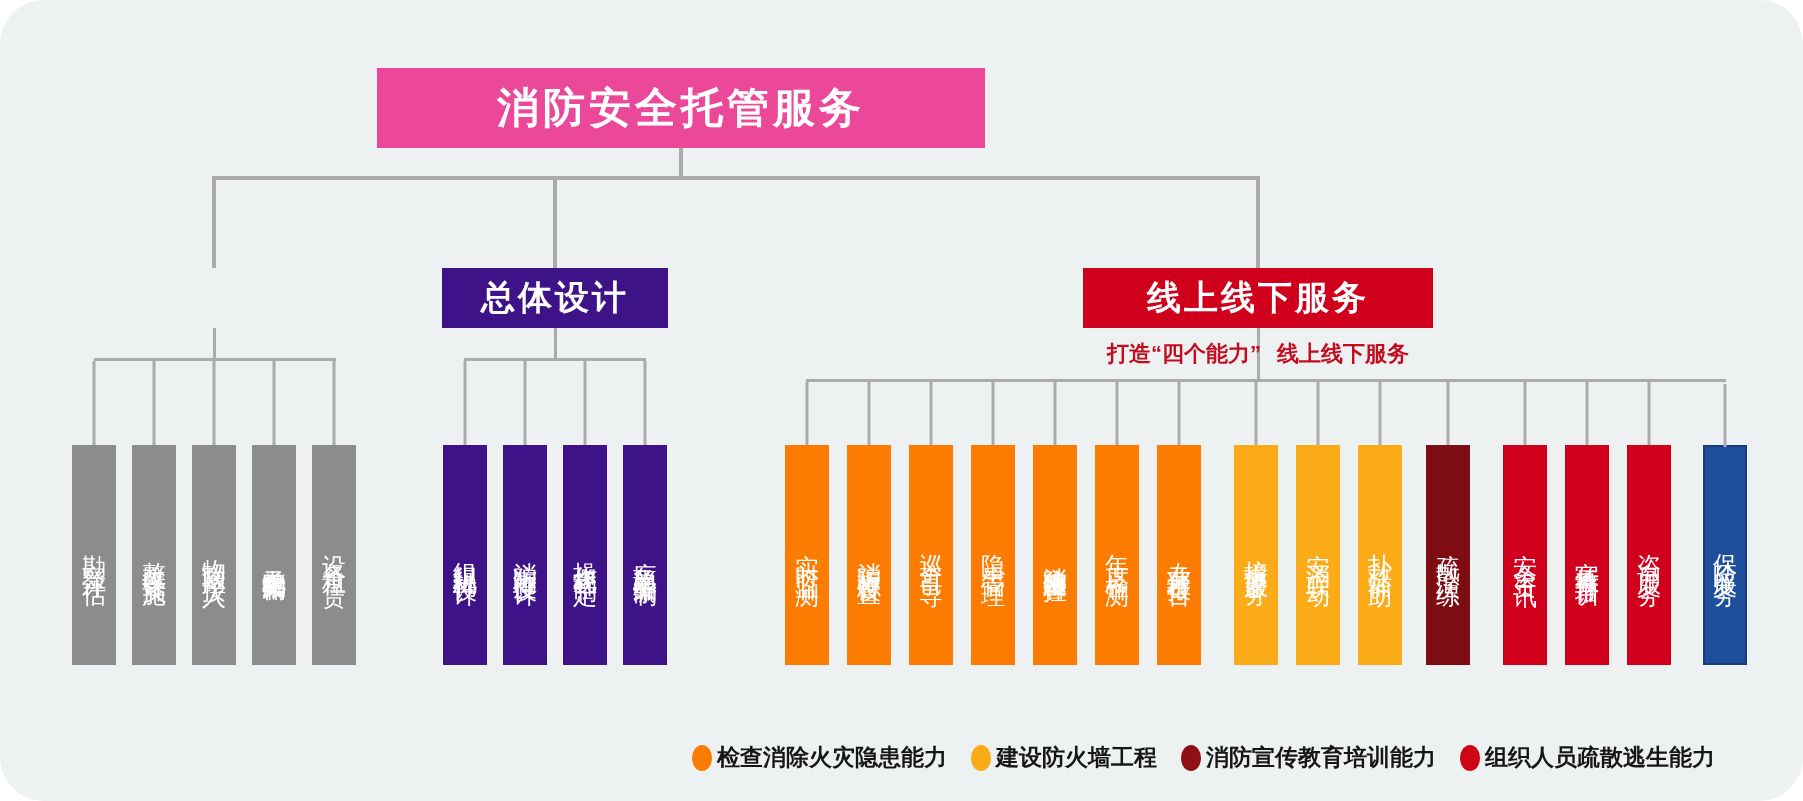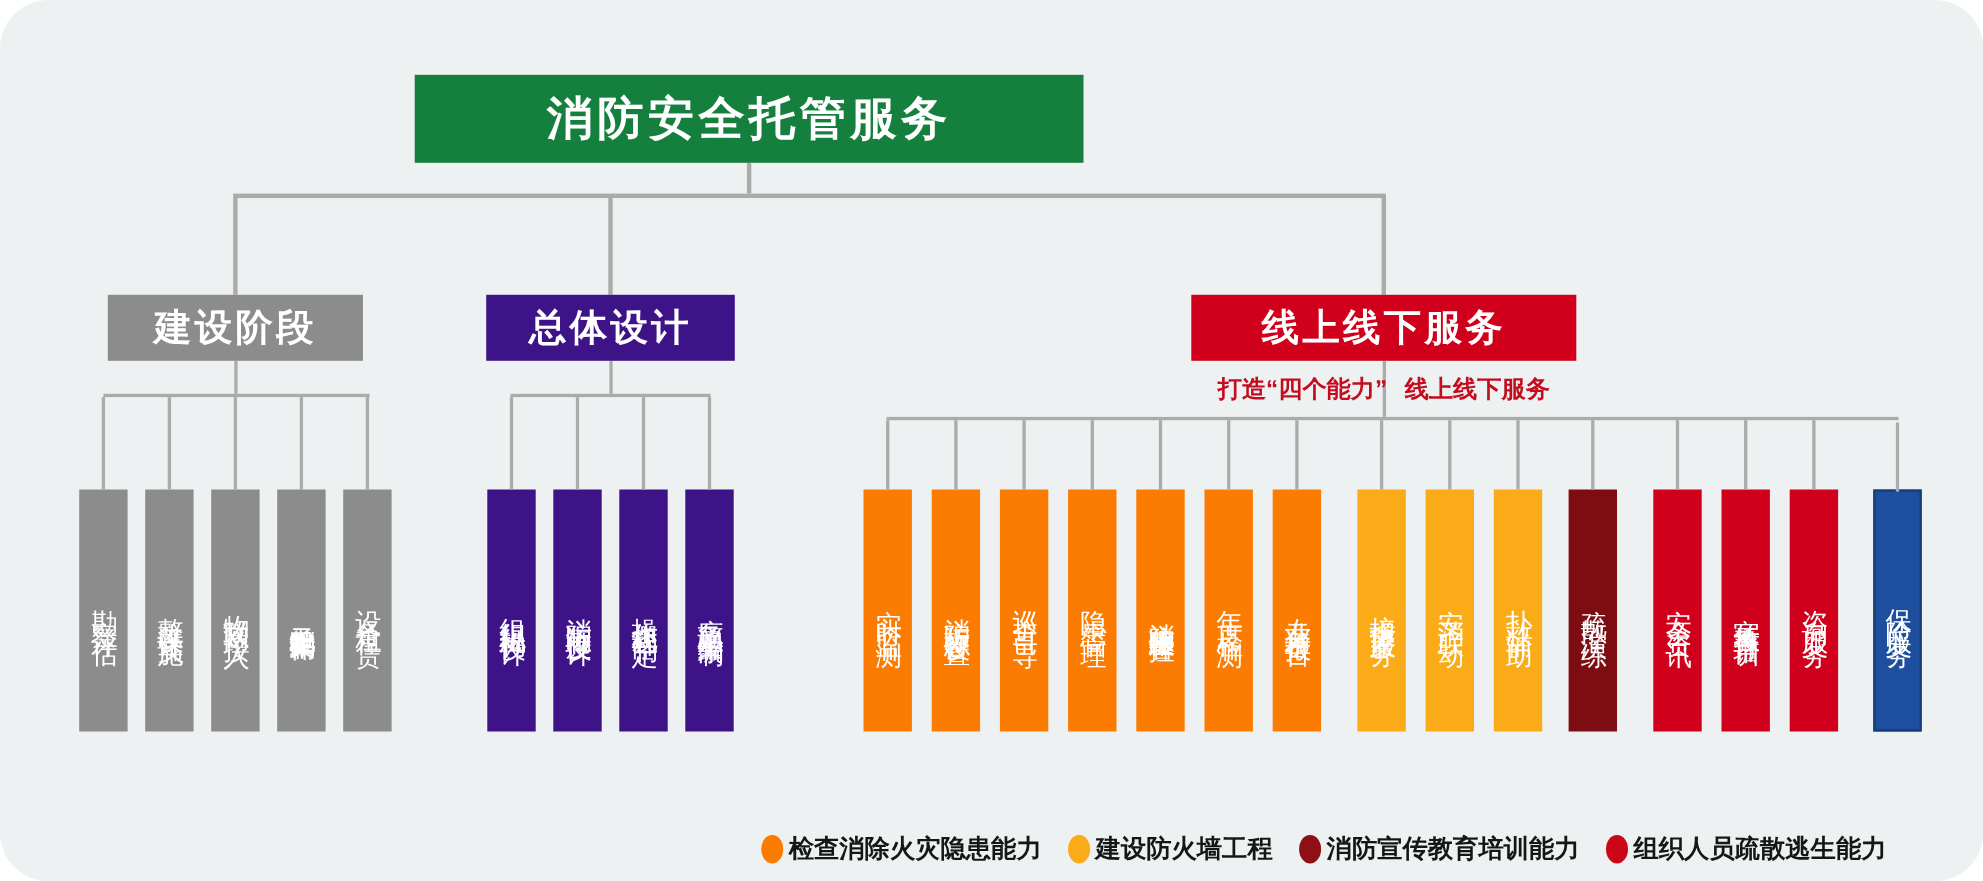--- a/index.html
+++ b/index.html
@@ -1,40 +1,40 @@
 <!DOCTYPE html>
 <html><head>
 <meta charset="utf-8">
 <style>
   html,body{margin:0;padding:0;background:#ffffff;font-family:"Liberation Sans","DejaVu Sans",sans-serif;}
   .canvas{position:relative;width:1803px;height:801px;background:#edf1f2;border-radius:44px;overflow:hidden;}
   .line{position:absolute;background:#ababab;}
   .node{position:absolute;display:flex;align-items:center;justify-content:center;color:#fff;font-weight:bold;}
-  .root-node{left:377px;top:68px;width:608px;height:80px;background:#15803d;font-size:42px;letter-spacing:4px;}
+  .root-node{left:377px;top:68px;width:608px;height:80px;background:#ec4899;font-size:42px;letter-spacing:4px;}
   .branch{height:60px;top:268px;font-size:34px;letter-spacing:3px;}
   .branch-construction{left:98px;width:232px;background:#8c8c8c;}
   .branch-design{left:442px;width:226px;background:#3e1388;}
   .branch-service{left:1083px;width:350px;background:#d0001c;}
   .subtitle{position:absolute;left:1083px;top:339px;width:350px;display:flex;justify-content:center;align-items:center;gap:16px;font-size:22px;font-weight:bold;color:#c30d1f;white-space:nowrap;}
   .cols{position:absolute;top:445px;display:flex;}
   .group-a{gap:16px;}
   .group-b{gap:18px;}
   .col{width:44px;height:220px;position:relative;display:flex;align-items:center;justify-content:center;}
   .col::before{content:'';position:absolute;left:50%;transform:translateX(-50%);width:3px;background:#ababab;}
   .group-a .col::before{top:-84px;height:84px;}
   .group-b .col::before{top:-63px;height:63px;}
   .col span{writing-mode:vertical-rl;text-orientation:upright;color:#fff;font-size:24px;font-weight:500;line-height:1;}
   .gray .col{background:#8c8c8c;}
   .purple .col{background:#3e1388;}
   .orange .col{background:#fb7c00;}
   .amber .col{background:#fbab17;}
   .darkred .col{background:#7d0d12;}
   .red .col{background:#d0001c;}
   .blue .col{background:#1d4f9e;border:2px solid #163c79;box-sizing:border-box;}
-  .legend{position:absolute;left:692px;top:742px;display:flex;align-items:center;gap:24px;margin-top:14px;}
+  .legend{position:absolute;left:692px;top:742px;display:flex;align-items:center;gap:24px;}
   .legend-item{display:flex;align-items:center;gap:5px;}
   .legend-dot{width:20px;height:26px;border-radius:50%;flex:0 0 auto;}
   .legend-label{font-size:23px;font-weight:600;color:#161616;white-space:nowrap;}
 </style>
 </head>
 <body>
 
 <div class="canvas">
 
   <div class="line" style="left:679px;top:148px;width:4px;height:28px;"></div>
@@ -44,21 +44,20 @@
   <div class="line" style="left:1256px;top:180px;width:4px;height:88px;"></div>
 
   <div class="line" style="left:213px;top:328px;width:3px;height:30px;"></div>
   <div class="line" style="left:94px;top:358px;width:242px;height:3px;"></div>
   <div class="line" style="left:554px;top:328px;width:3px;height:30px;"></div>
   <div class="line" style="left:464px;top:358px;width:182px;height:3px;"></div>
   <div class="line" style="left:1257px;top:328px;width:3px;height:51px;"></div>
   <div class="line" style="left:806px;top:379px;width:920px;height:3px;"></div>
 
   <div class="node root-node">消防安全托管服务</div>
-  <div class="node branch branch-construction">建设阶段</div>
   <div class="node branch branch-design">总体设计</div>
   <div class="node branch branch-service">线上线下服务</div>
 
   <div class="subtitle">
     <span>打造“四个能力”</span>
     <span>线上线下服务</span>
   </div>
 
   <div class="cols group-a gray" style="left:72px;">
       <div class="col">

